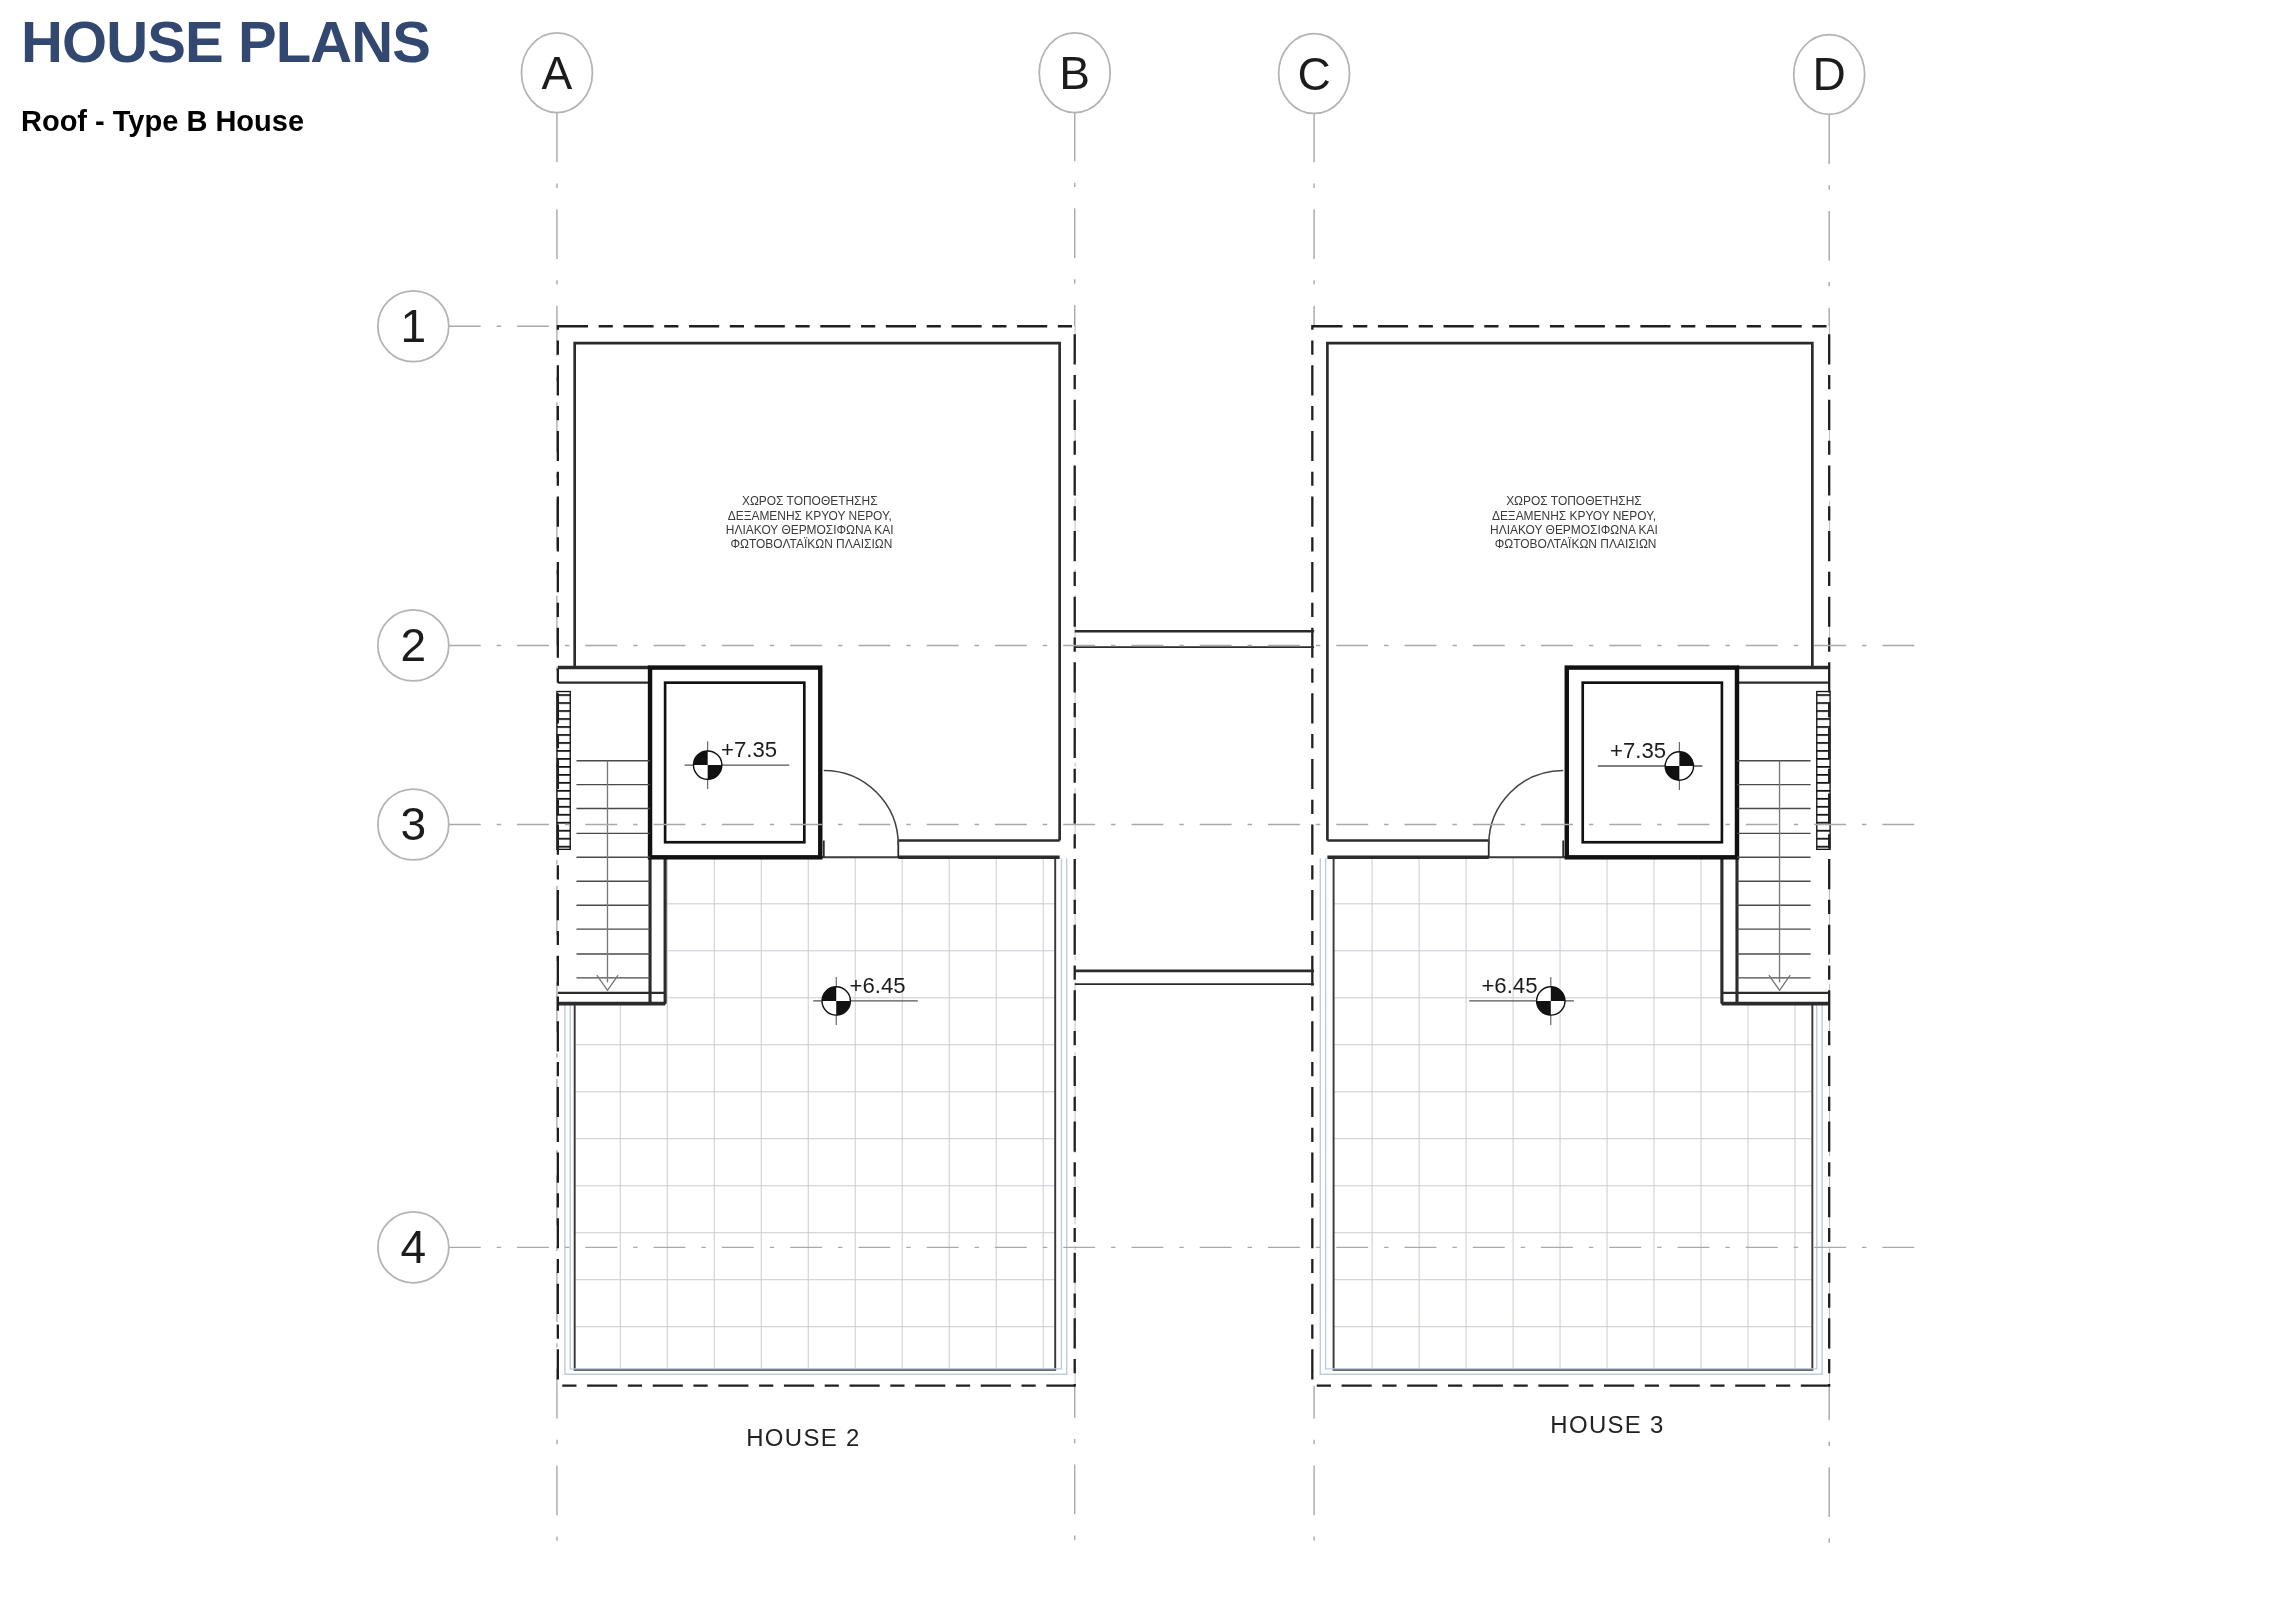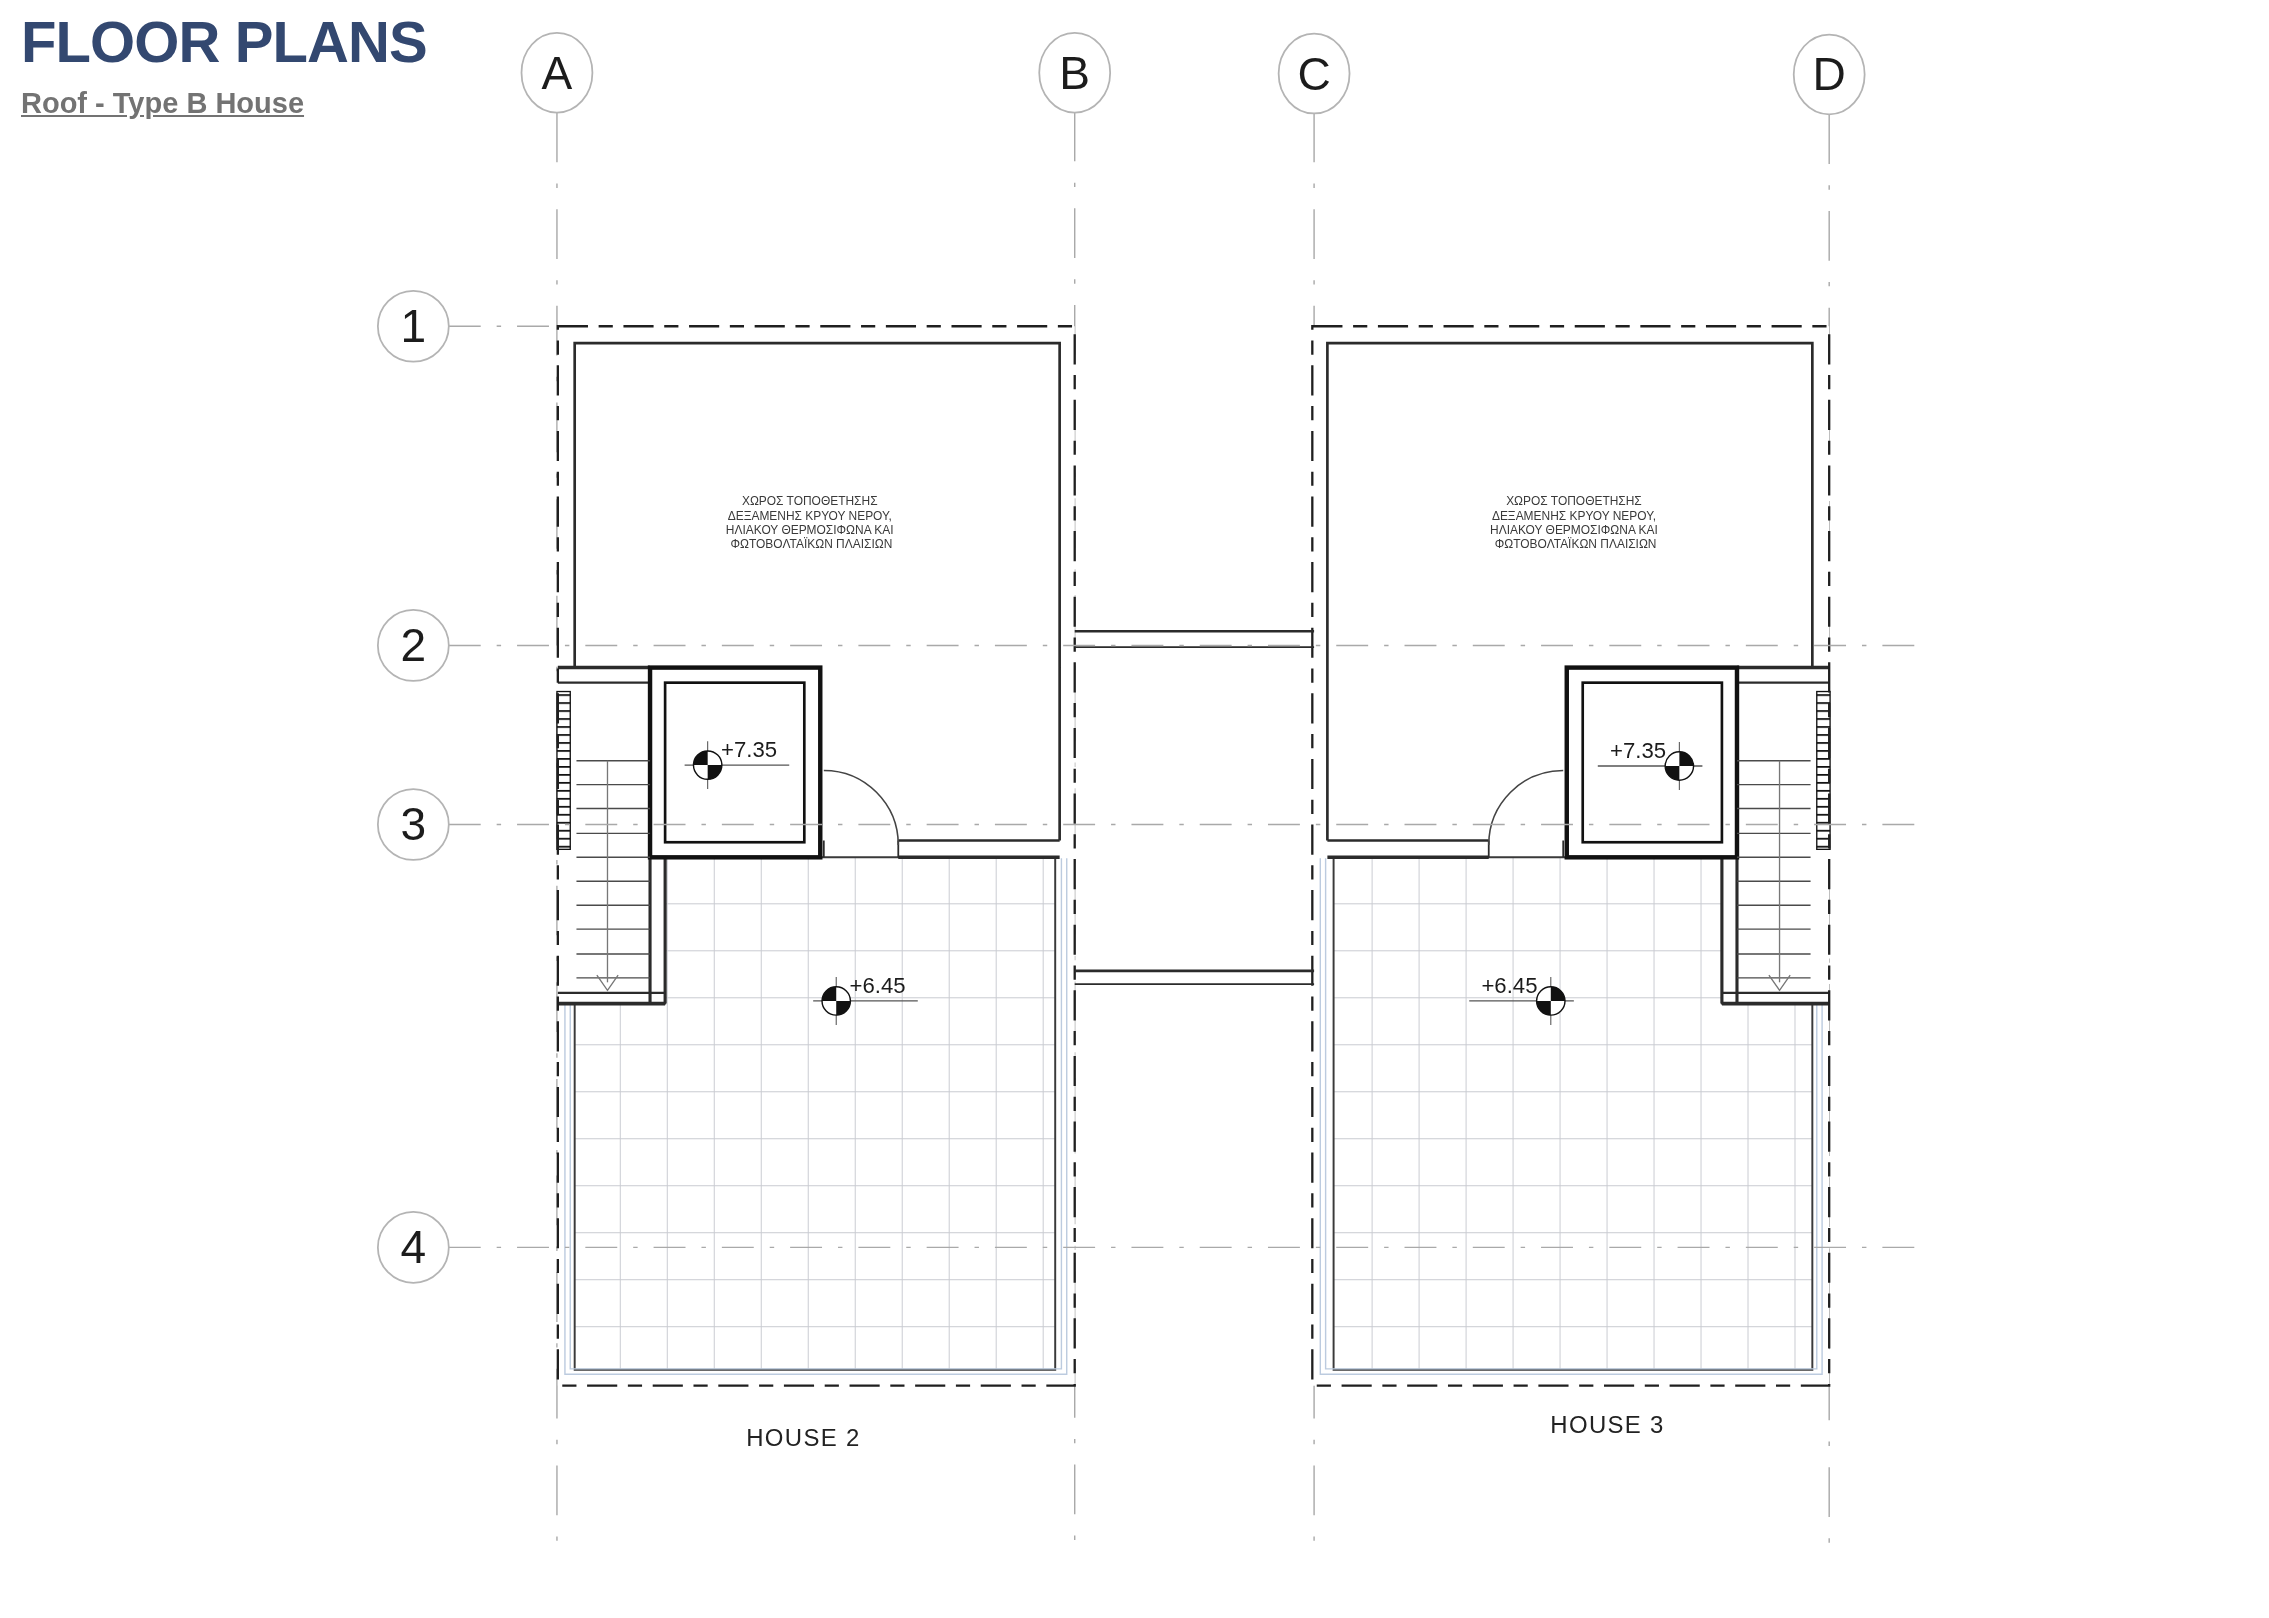--- a/index.html
+++ b/index.html
@@ -1,32 +1,32 @@
 <!DOCTYPE html>
 <html style="font-size:14px"><head>
 <meta charset="utf-8">
 <style>
   html,body{margin:0;padding:0;background:#fff;}
   body{width:2270px;height:1618px;position:relative;font-family:"Liberation Sans",sans-serif;overflow:hidden;}
   .title-block{position:absolute;left:21px;top:12.4px;z-index:10;}
   .title-main{font-size:58px;font-weight:800;letter-spacing:-0.9px;line-height:1.05;color:#334870;}
-  .title-sub{font-size:29px;font-weight:700;margin-top:14px;color:#737373;text-decoration:underline;}
+  .title-sub{font-size:29px;font-weight:700;margin-top:32px;color:#000000;}
   svg text{font-family:"Liberation Sans",sans-serif;fill:#1c1c1c;}
   .bubble-letter{font-size:52px;}
   .note-text{font-size:13.5px;fill:#3a3a3a;}
   .level-text{font-size:25px;fill:#1c1c1c;}
   .house-label{font-size:27px;letter-spacing:1.5px;fill:#222;}
 </style>
 </head>
 <body>
 
 
 
 <div class="title-block">
-  <div class="title-main">FLOOR PLANS</div>
+  <div class="title-main">HOUSE PLANS</div>
   <div class="title-sub">Roof - Type B House</div>
 </div>
 
 <svg width="2270" height="1618" viewBox="0 0 2560 1825" xmlns="http://www.w3.org/2000/svg">
   <defs>
     <pattern id="tiles" width="53" height="53" patternUnits="userSpaceOnUse" patternTransform="translate(11,13)">
       <path d="M 52.5 0 V 53 M 0 52.5 H 53" stroke="#c9cbd1" stroke-width="1.2" fill="none"></path>
     </pattern>
     <pattern id="ladder" width="15" height="9" patternUnits="userSpaceOnUse">
       <rect width="15" height="9" fill="#ffffff"></rect>

